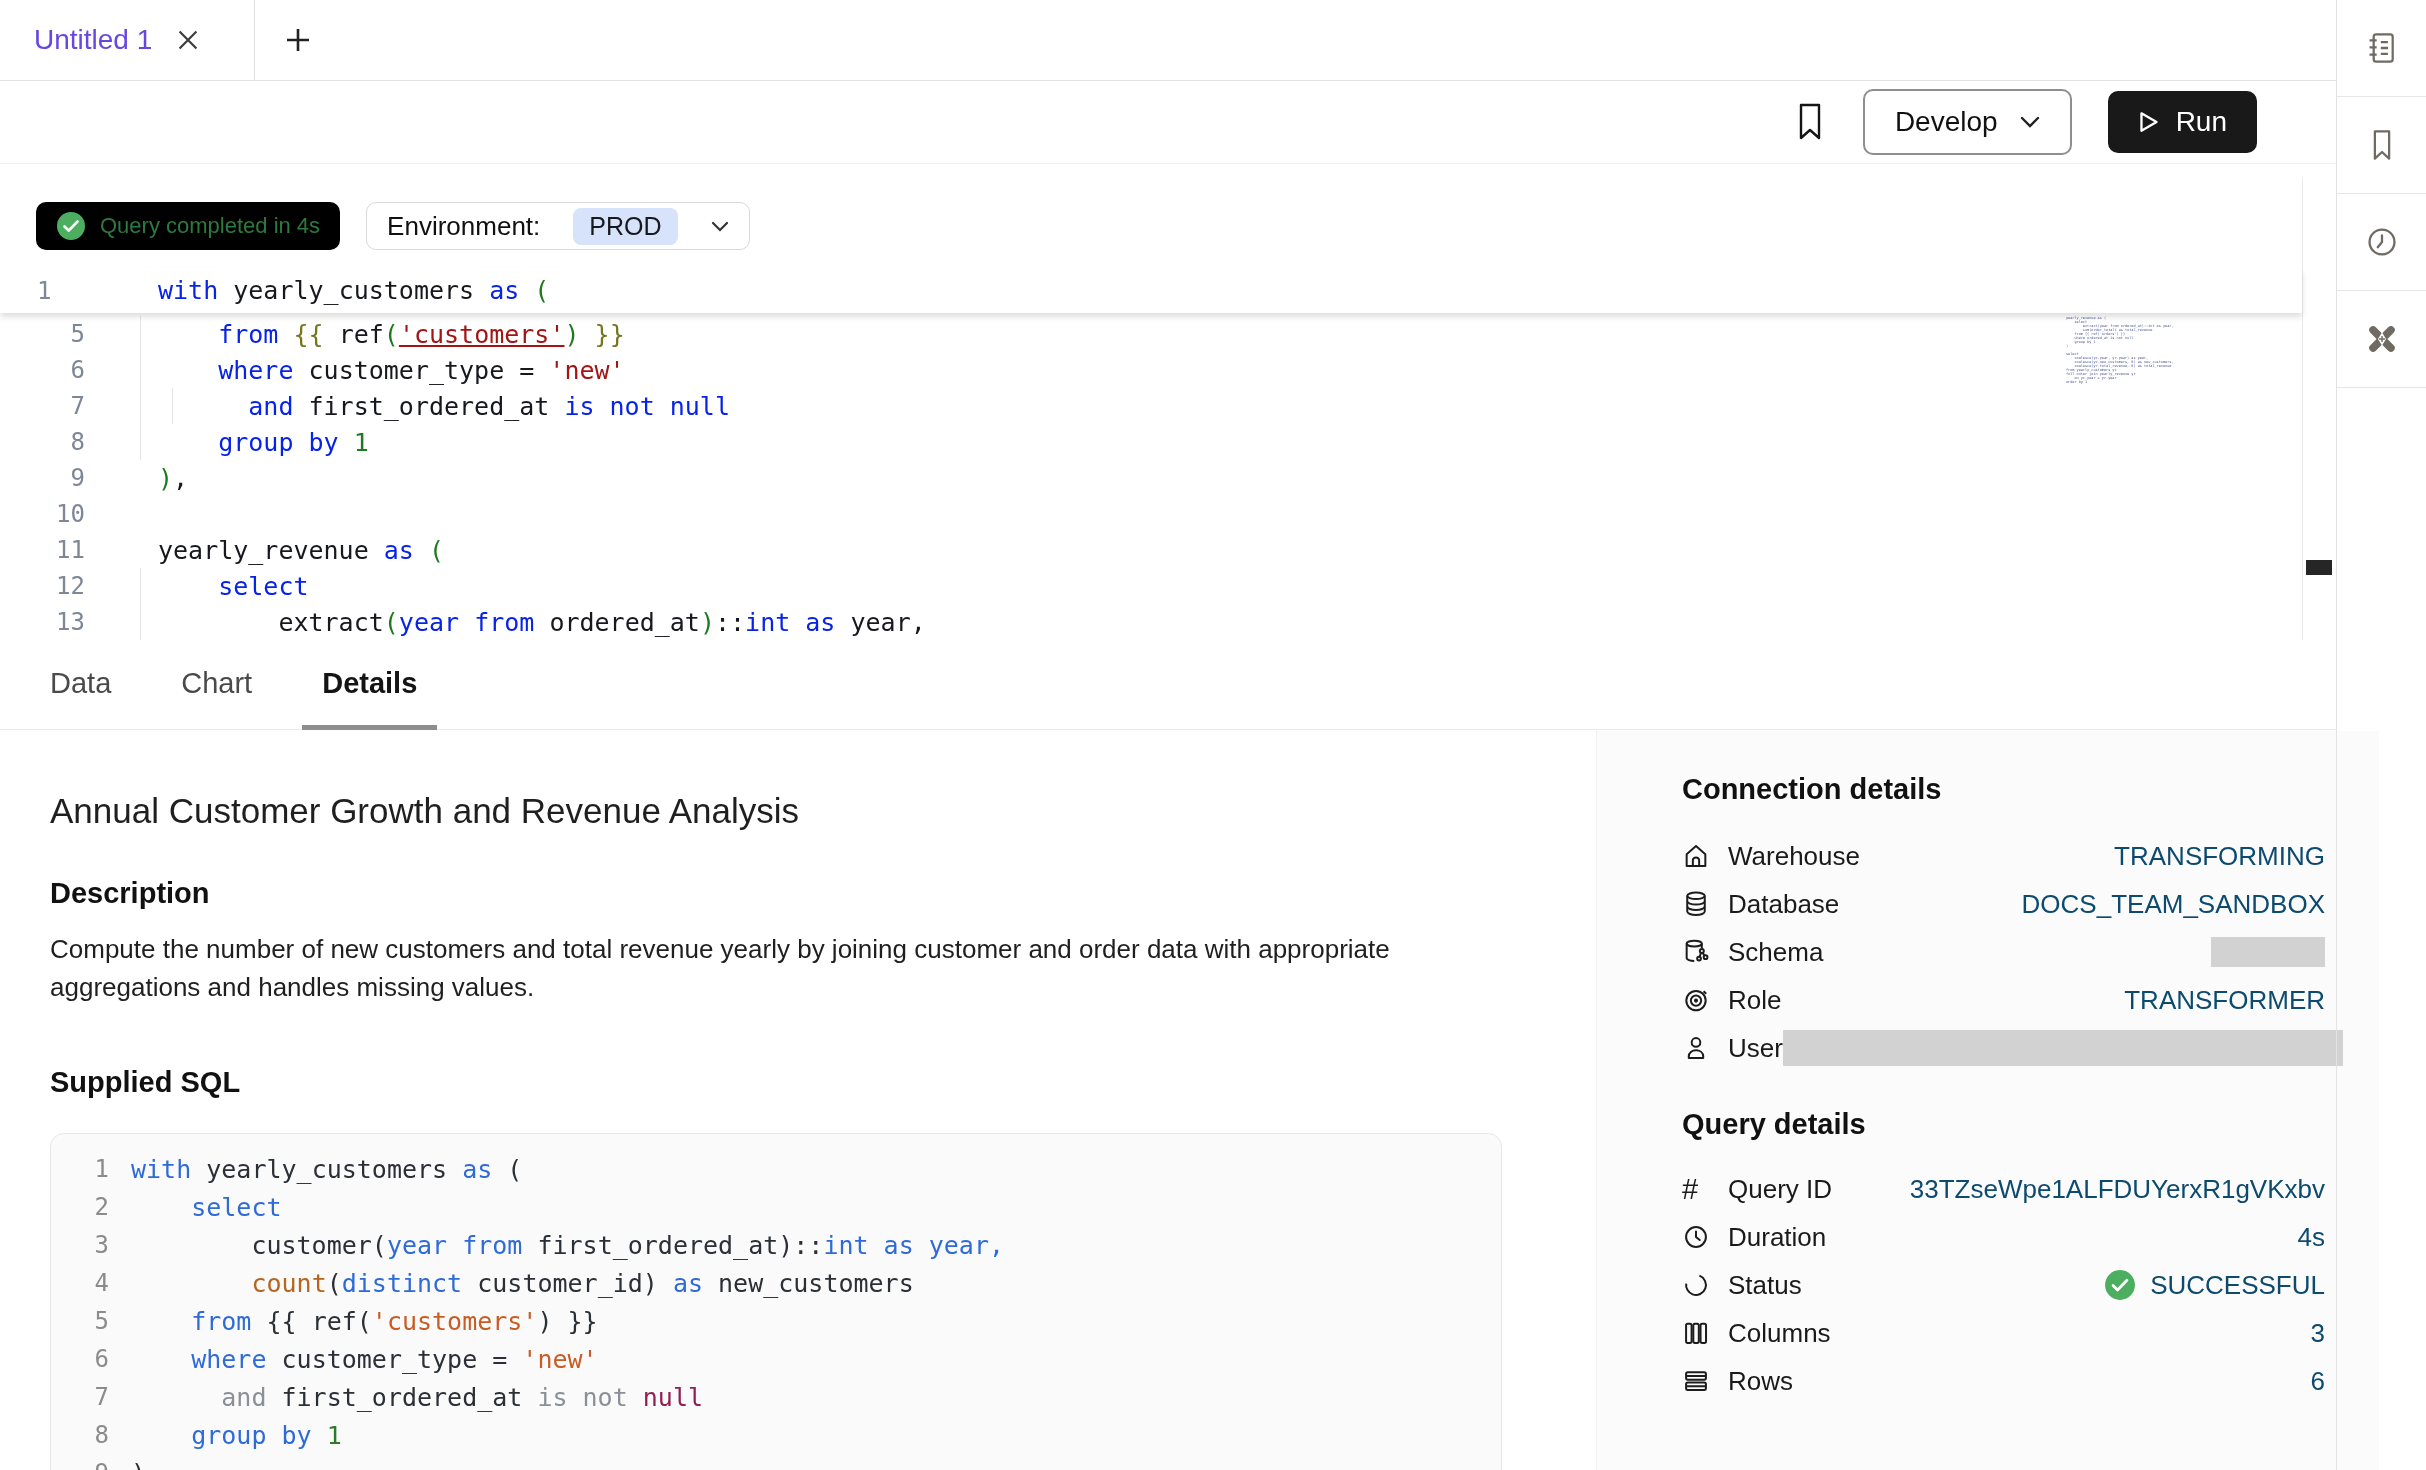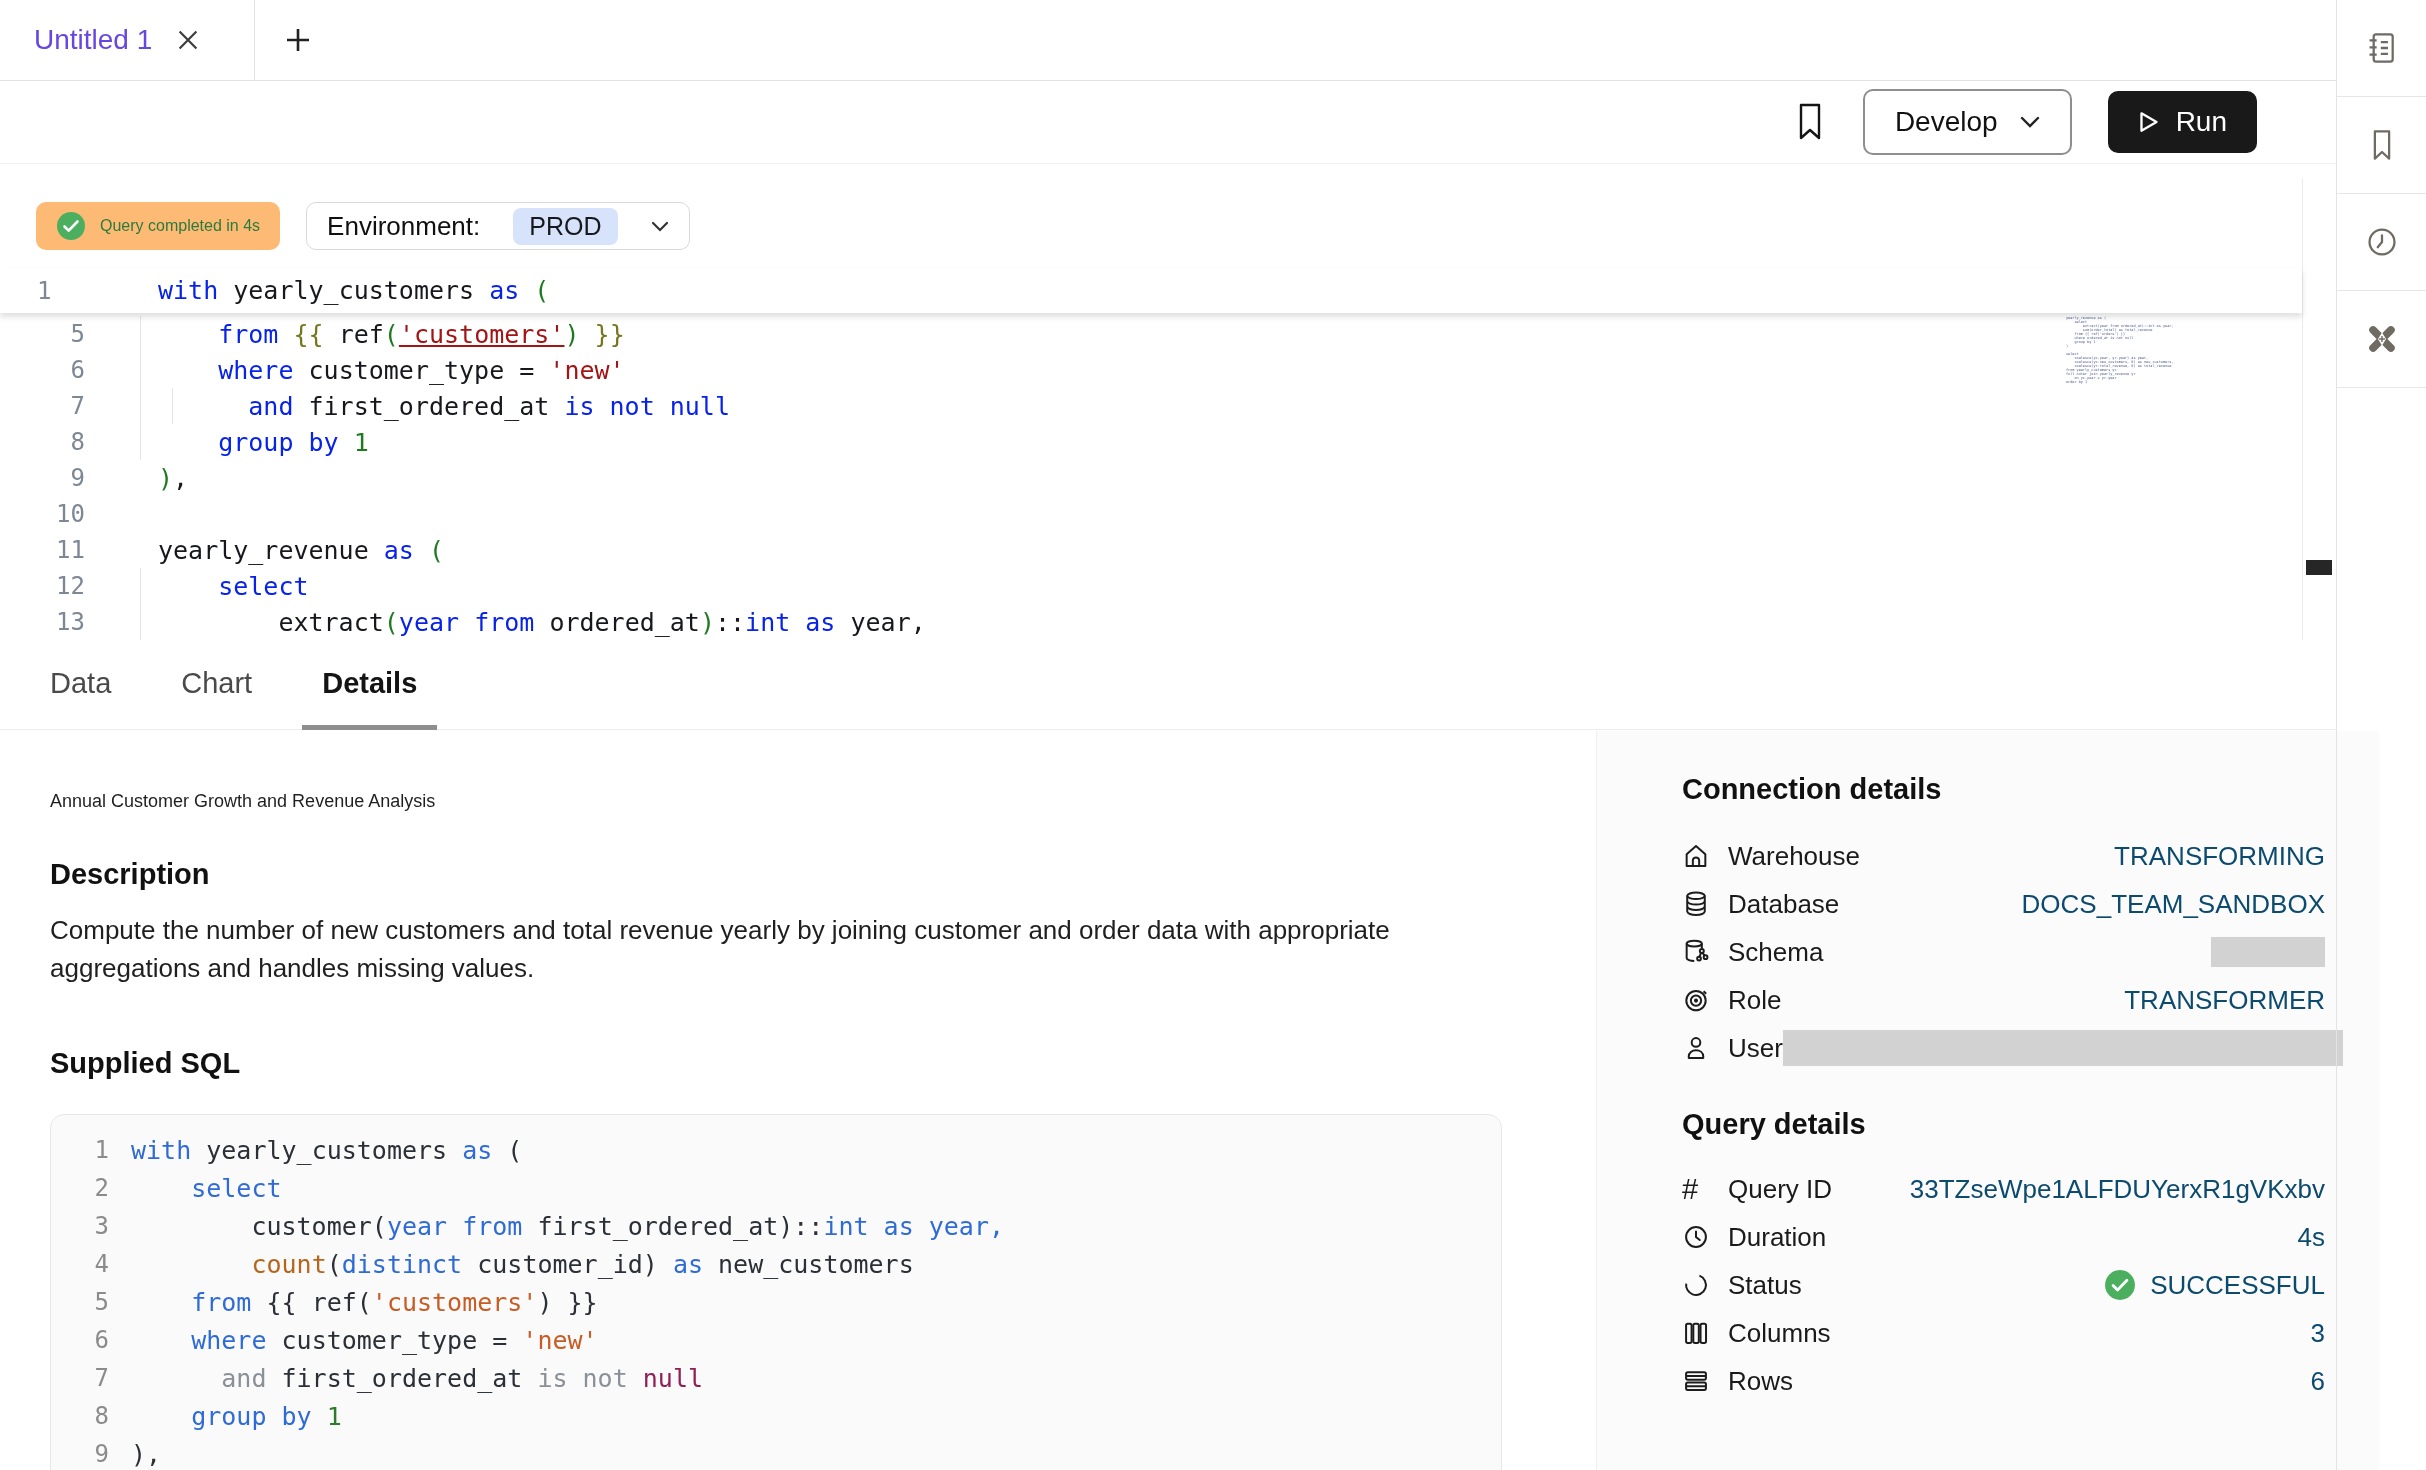--- a/index.html
+++ b/index.html
@@ -16,22 +16,22 @@
   .newtab{display:flex;align-items:center;padding-left:28px;cursor:pointer;}
   
   .toolbar{position:absolute;left:0;top:80px;width:2336px;height:84px;border-bottom:1px solid #efefef;
            display:flex;align-items:center;justify-content:flex-end;padding-right:79px;box-sizing:border-box;gap:36px;}
   .btn-develop{height:62px;display:flex;align-items:center;gap:22px;padding:0 30px;border:2px solid #8e8e8e;
                border-radius:10px;font-size:28px;color:#111;background:#fff;cursor:pointer;}
   .btn-run{height:62px;display:flex;align-items:center;gap:16px;padding:0 30px;border-radius:10px;
            background:#191919;color:#fff;font-size:28px;font-weight:500;cursor:pointer;}
   
   .statusrow{position:absolute;left:36px;top:202px;display:flex;gap:26px;height:48px;}
-  .pill-success{display:flex;align-items:center;gap:14px;background:#fdba74;color:#2c7a3d;border-radius:10px;
-                padding:0 20px;font-size:16px;}
+  .pill-success{display:flex;align-items:center;gap:14px;background:#000000;color:#2c7a3d;border-radius:10px;
+                padding:0 20px;font-size:22px;}
   .env-box{display:flex;align-items:center;gap:33px;border:1px solid #d9d9d9;border-radius:10px;background:#fff;
            padding:0 20px;font-size:26px;color:#101010;cursor:pointer;}
   .env-pill{background:#d6e3fa;border-radius:8px;padding:4px 16px;font-size:25px;font-weight:500;color:#16181d;}
   
   .editor{position:absolute;left:0;top:268px;width:2302px;font-family:"DejaVu Sans Mono",monospace;font-size:25px;}
   .editor .cl{display:flex;height:36px;align-items:center;}
   .editor .ln{width:85px;text-align:right;color:#7d8795;flex:none;font-size:24px;}
   .editor .cc{padding-left:73px;white-space:pre;}
   #editor-sticky .cl{height:45px;background:#fff;box-shadow:0 4px 6px rgba(0,0,0,.13);position:relative;z-index:3;margin-bottom:3px;}
   #editor-sticky .ln{text-align:left;padding-left:37px;box-sizing:border-box;}
@@ -45,21 +45,21 @@
   
   .rtabs{position:absolute;left:0;top:637px;width:2336px;height:93px;border-bottom:1px solid #ececec;
          display:flex;align-items:stretch;padding-left:30px;box-sizing:border-box;}
   .rtab{display:flex;align-items:center;padding:0 20px;font-size:29px;color:#4a4a4a;position:relative;cursor:pointer;}
   .rtab.active{color:#141414;font-weight:600;}
   .rtab.active .underline{position:absolute;left:0;right:0;bottom:-1px;height:5px;background:#8e8e8e;}
   
   .leftcol{position:absolute;left:0;top:731px;width:1553px;height:739px;overflow:hidden;
            padding:42px 0 0 50px;box-sizing:border-box;}
   .h-sec{font-size:29px;font-weight:700;color:#111;}
-  .val-line{font-size:18px;color:#1f1f1f;margin-top:18px;}
+  .val-line{font-size:35px;color:#1f1f1f;margin-top:18px;}
   .desc-h{margin-top:46px;}
   .desc-p{font-size:26px;line-height:38px;color:#1f1f1f;margin-top:20px;max-width:1400px;}
   .sql-h{margin-top:60px;}
   .sqlbox{margin-top:34px;width:1452px;box-sizing:border-box;background:#fafafa;border:1px solid #e7e7e7;
           border-radius:14px;padding:16px 0 0 10px;font-family:"DejaVu Sans Mono",monospace;font-size:25px;height:400px;overflow:hidden;}
   .sqlbox .cl{display:flex;height:38px;align-items:center;}
   .sqlbox .ln{width:48px;text-align:right;color:#8b8b8b;flex:none;font-size:24px;}
   .sqlbox .cc{padding-left:22px;white-space:pre;}
   .dk{color:#2e6bd6}.dt{color:#2b2f36}.dg{color:#2d7a2d}.dgr{color:#8a9097}.dm{color:#8f1f54}
   .ds{color:#c75c24}.df{color:#b5651d}

